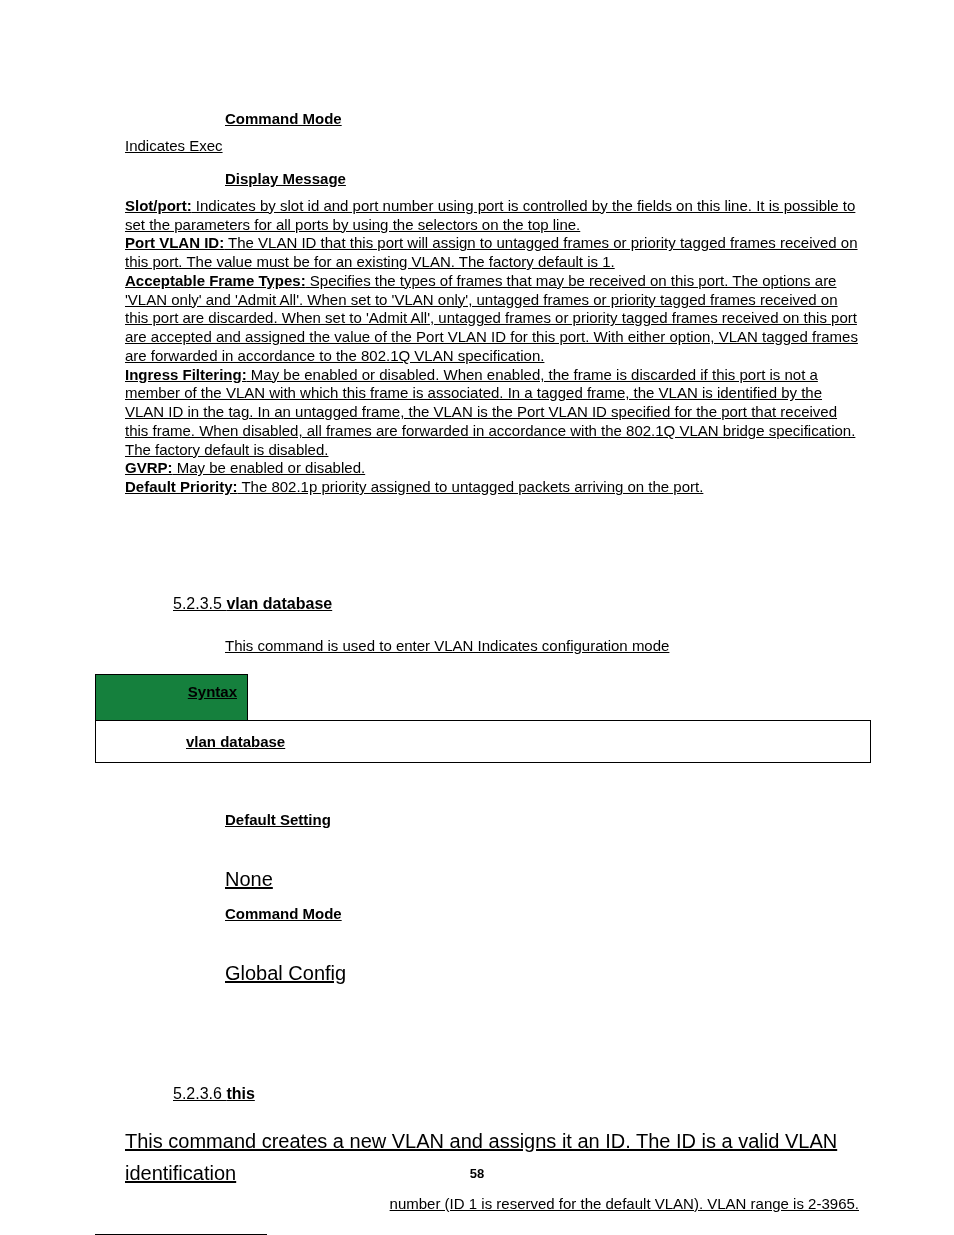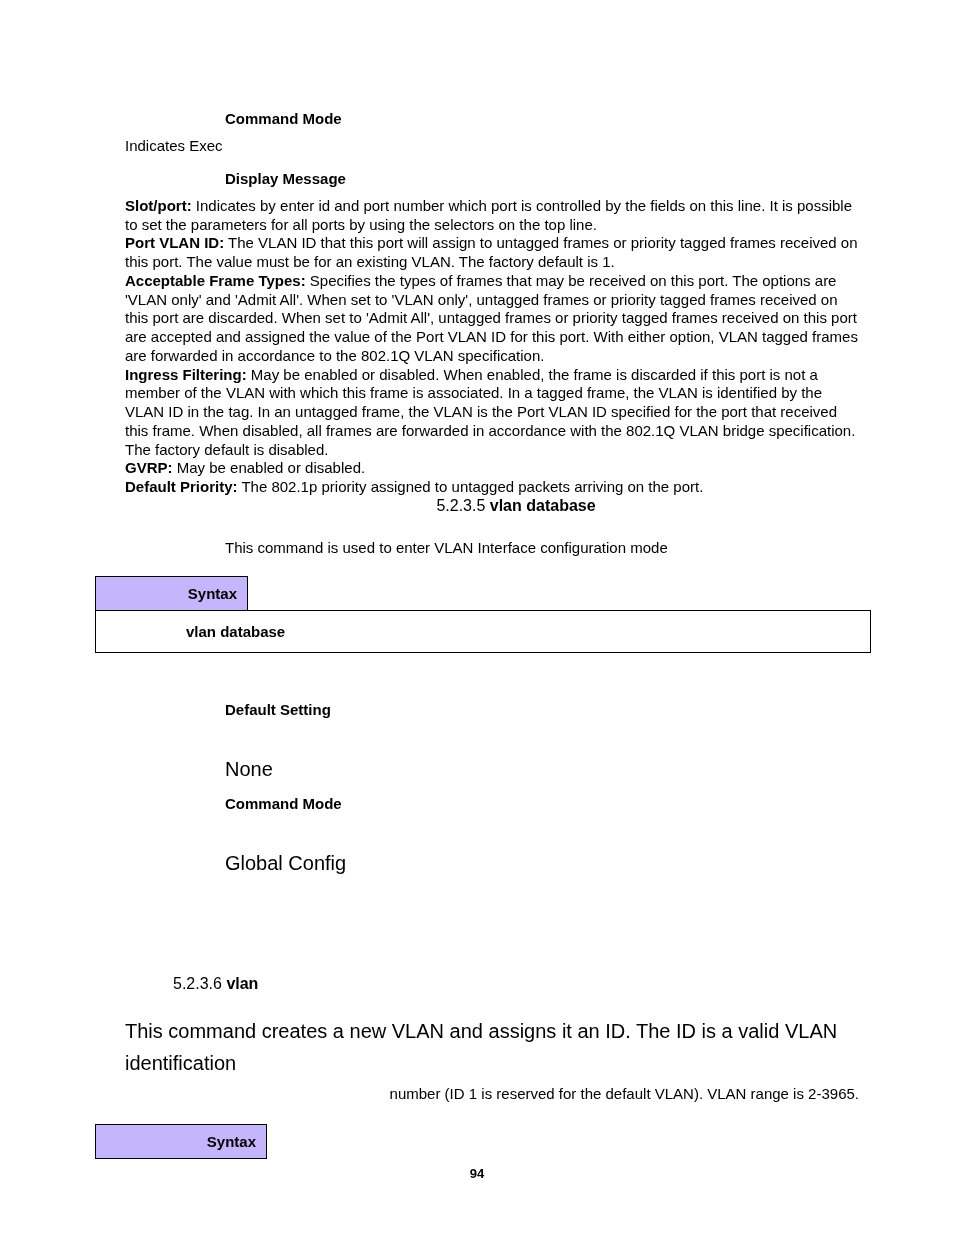--- a/index.html
+++ b/index.html
@@ -8,20 +8,21 @@
     font-family: Arial, Helvetica, sans-serif;
     background: #fff;
     color: #000;
   }
   .page {
     width: 954px;
     height: 1235px;
     position: relative;
     box-sizing: border-box;
     padding: 110px 95px 0 125px;
+    text-decoration: underline;
   }
   .heading-indent {
     margin-left: 100px;
     font-weight: bold;
     font-size: 15px;
     margin-bottom: 10px;
     margin-top: 0;
   }
   .body-text {
     font-size: 15px;
@@ -31,22 +32,22 @@
   .desc-indent {
     margin-left: 100px;
     font-size: 15px;
     line-height: 1.4;
     margin-bottom: 2px;
   }
   .bold { font-weight: bold; text-align: right; }
   .section-heading {
     margin-left: 48px;
     font-size: 16px;
+    margin-top: 98px;
     margin-bottom: 22px;
-    text-align: center;
   }
   .section-heading-vlan {
     margin-left: 48px;
     font-size: 16px;
     margin-top: 100px;
     margin-bottom: 22px;
   }
   .section-num { font-weight: normal; }
   .section-name { font-weight: bold; }
   .syntax-table {
@@ -55,23 +56,23 @@
     margin-left: -30px;
     margin-top: 18px;
   }
   .syntax-table-small {
     border-collapse: collapse;
     width: 172px;
     margin-left: -30px;
     margin-top: 22px;
   }
   .syntax-head {
-    background: #c4b5fd;
+    background: #15803d;
     border: 1px solid #000;
-    padding: 8px 10px 8px 10px;
+    padding: 8px 10px 20px 10px;
     text-align: right;
     font-weight: bold;
     font-size: 15px;
     width: 152px;
     box-sizing: border-box;
   }
   .syntax-blank {
     border: none;
   }
   .syntax-cmd {
@@ -123,31 +124,31 @@
 </head>
 <body>
 
 <div class="page">
 
   <div class="heading-indent">Command Mode</div>
   <div class="body-text">Indicates Exec</div>
 
   <div class="heading-indent" style="margin-top:14px;">Display Message</div>
 
-  <p class="def-block"><span class="bold">Slot/port:</span><span> Indicates by enter id and port number which port is controlled by the fields on this line. It is possible to set the parameters for all ports by using the selectors on the top line.</span></p>
+  <p class="def-block"><span class="bold">Slot/port:</span><span> Indicates by slot id and port number using port is controlled by the fields on this line. It is possible to set the parameters for all ports by using the selectors on the top line.</span></p>
   <p class="def-block"><span class="bold">Port VLAN ID:</span><span> The VLAN ID that this port will assign to untagged frames or priority tagged frames received on this port. The value must be for an existing VLAN. The factory default is 1.</span></p>
   <p class="def-block"><span class="bold">Acceptable Frame Types:</span><span> Specifies the types of frames that may be received on this port. The options are 'VLAN only' and 'Admit All'. When set to 'VLAN only', untagged frames or priority tagged frames received on this port are discarded. When set to 'Admit All', untagged frames or priority tagged frames received on this port are accepted and assigned the value of the Port VLAN ID for this port. With either option, VLAN tagged frames are forwarded in accordance to the 802.1Q VLAN specification.</span></p>
   <p class="def-block"><span class="bold">Ingress Filtering:</span><span> May be enabled or disabled. When enabled, the frame is discarded if this port is not a member of the VLAN with which this frame is associated. In a tagged frame, the VLAN is identified by the VLAN ID in the tag. In an untagged frame, the VLAN is the Port VLAN ID specified for the port that received this frame. When disabled, all frames are forwarded in accordance with the 802.1Q VLAN bridge specification. The factory default is disabled.</span></p>
   <p class="def-block"><span class="bold">GVRP:</span><span> May be enabled or disabled.</span></p>
   <p class="def-block"><span class="bold">Default Priority:</span><span> The 802.1p priority assigned to untagged packets arriving on the port.</span></p>
 
   <div class="section-heading">
     <span class="section-num">5.2.3.5 </span><span class="section-name">vlan database</span>
   </div>
-  <div class="desc-indent">This command is used to enter VLAN Interface configuration mode</div>
+  <div class="desc-indent">This command is used to enter VLAN Indicates configuration mode</div>
 
   <table class="syntax-table">
     <tbody>
         <tr>
       <td class="syntax-head">Syntax</td>
       <td class="syntax-blank"></td>
     </tr>
     <tr>
       <td colspan="2" class="syntax-cmd">
         <div class="syntax-cmd-inner">vlan database</div>
@@ -157,27 +158,27 @@
     </table>
 
   <div class="sub-block">
     <div class="sub-label">Default Setting</div>
     <div class="sub-val">None</div>
     <div class="sub-label">Command Mode</div>
     <div class="sub-val">Global Config</div>
   </div>
 
   <div class="section-heading-vlan">
-    <span class="section-num">5.2.3.6 </span><span class="section-name">vlan</span>
+    <span class="section-num">5.2.3.6 </span><span class="section-name">this</span>
   </div>
   <div class="vlan-desc">This command creates a new VLAN and assigns it an ID. The ID is a valid VLAN identification</div>
   <div class="vlan-desc-line2">number (ID 1 is reserved for the default VLAN). VLAN range is 2-3965.</div>
 
   <table class="syntax-table-small">
     <tbody>
         <tr>
       <td class="syntax-head" style="width:172px;">Syntax</td>
     </tr>
   </tbody>
     </table>
 
-  <div class="page-number">94</div>
+  <div class="page-number">58</div>
 </div>
 
 </body></html>

